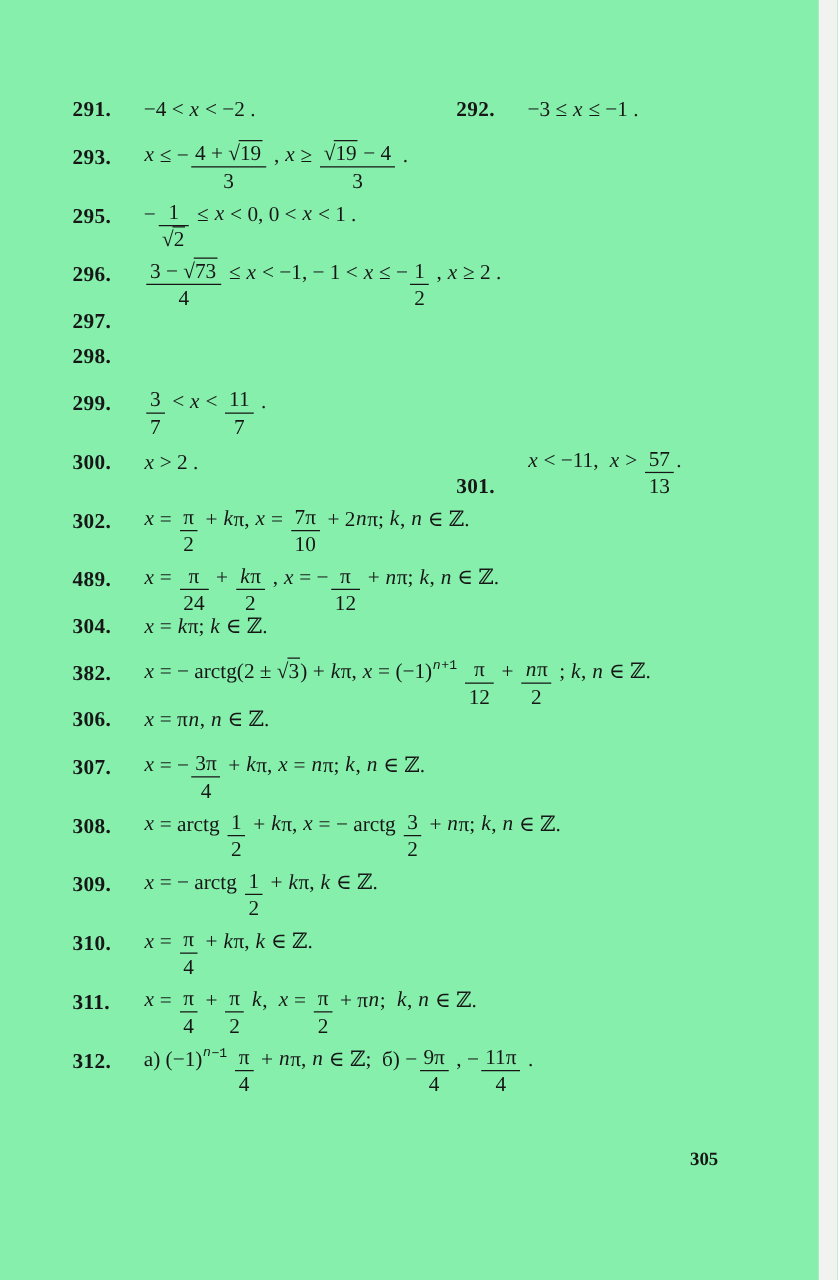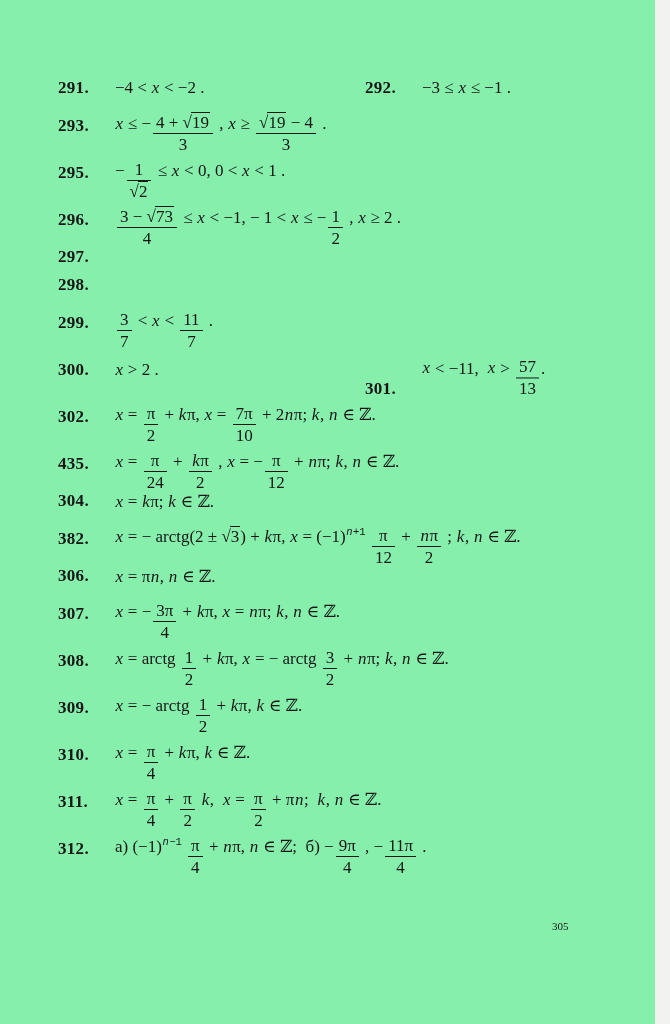--- a/index.html
+++ b/index.html
@@ -33,21 +33,21 @@
     margin:0 2px; line-height:1.12; position:relative; top:-1px;
   }
   .fnum { display:block; padding:0 3px 1px 3px; border-bottom:1.5px solid #161616;margin-top:18px; }
   .fden { display:block; padding:1px 3px 0 3px; }
   .sqrt { white-space:nowrap; }
   .rsign { position:relative; top:0px; margin-right:-1px; }
   .rad { border-top:1.5px solid #161616; padding:0 1px; }
   sup { font-size:10.5px; vertical-align:7px; line-height:0; letter-spacing:0;font-family:Liberation Mono, monospace; }
   .pageno {
     position:absolute; left:552px; top:920px;
-    font-weight:normal; font-size:11px;
+    font-weight:bold; font-size:15px;
   }
 </style>
 </head>
 <body>
 
 <div class="page">
   <div class="content" id="answers">
       <div class="line simple">
         <span class="num">291.</span>
         <span class="expr">−4 &lt; <i>x</i> &lt; −2 .</span>
@@ -84,21 +84,21 @@
         <span class="pair2">
           <span class="num">301.</span>
           <span class="expr"><i>x</i> &lt; −11, <i>x</i> &gt; <span class="frac"><span class="fnum">57</span><span class="fden">13</span></span>.</span>
         </span>
       </div>
       <div class="line tall">
         <span class="num">302.</span>
         <span class="expr"><i>x</i> = <span class="frac"><span class="fnum">π</span><span class="fden">2</span></span> + <i>k</i>π, <i>x</i> = <span class="frac"><span class="fnum">7π</span><span class="fden">10</span></span> + 2<i>n</i>π; <i>k</i>, <i>n</i> ∈ ℤ.</span>
       </div>
       <div class="line tall">
-        <span class="num">435.</span>
+        <span class="num">489.</span>
         <span class="expr"><i>x</i> = <span class="frac"><span class="fnum">π</span><span class="fden">24</span></span> + <span class="frac"><span class="fnum"><i>k</i>π</span><span class="fden">2</span></span> , <i>x</i> = −<span class="frac"><span class="fnum">π</span><span class="fden">12</span></span> + <i>n</i>π; <i>k</i>, <i>n</i> ∈ ℤ.</span>
       </div>
       <div class="line simple">
         <span class="num">304.</span>
         <span class="expr"><i>x</i> = <i>k</i>π; <i>k</i> ∈ ℤ.</span>
       </div>
       <div class="line tall">
         <span class="num">382.</span>
         <span class="expr"><i>x</i> = − arctg(2 ± <span class="sqrt"><span class="rsign">√</span><span class="rad">3</span></span>) + <i>k</i>π, <i>x</i> = (−1)<sup><i>n</i>+1</sup> <span class="frac"><span class="fnum">π</span><span class="fden">12</span></span> + <span class="frac"><span class="fnum"><i>n</i>π</span><span class="fden">2</span></span> ; <i>k</i>, <i>n</i> ∈ ℤ.</span>
       </div>

